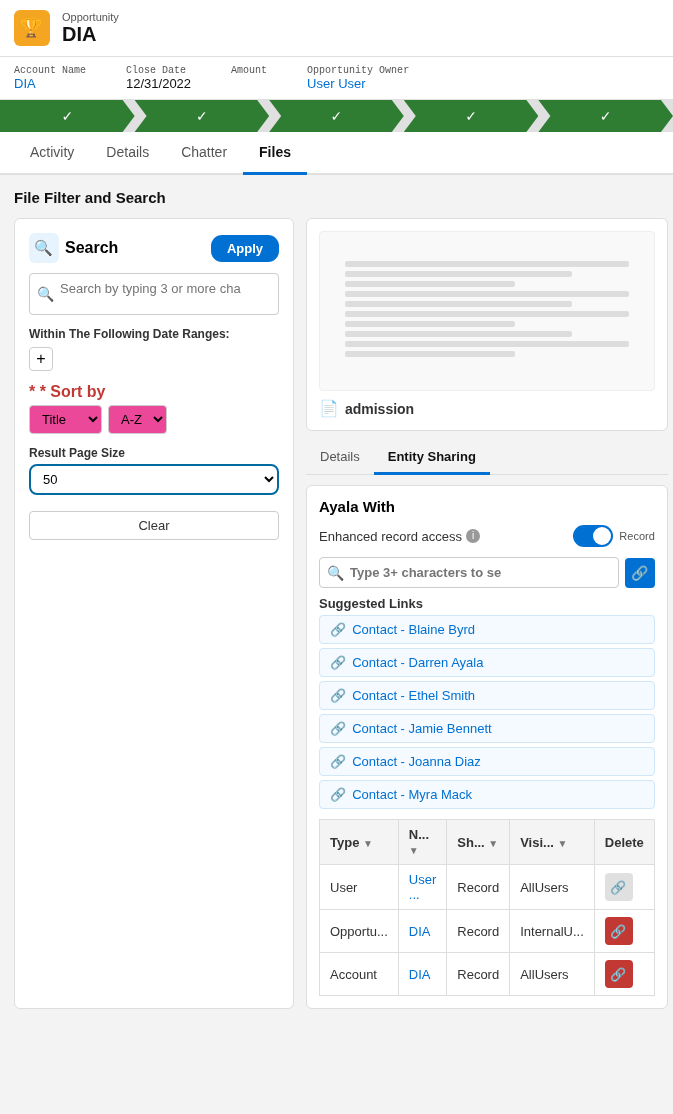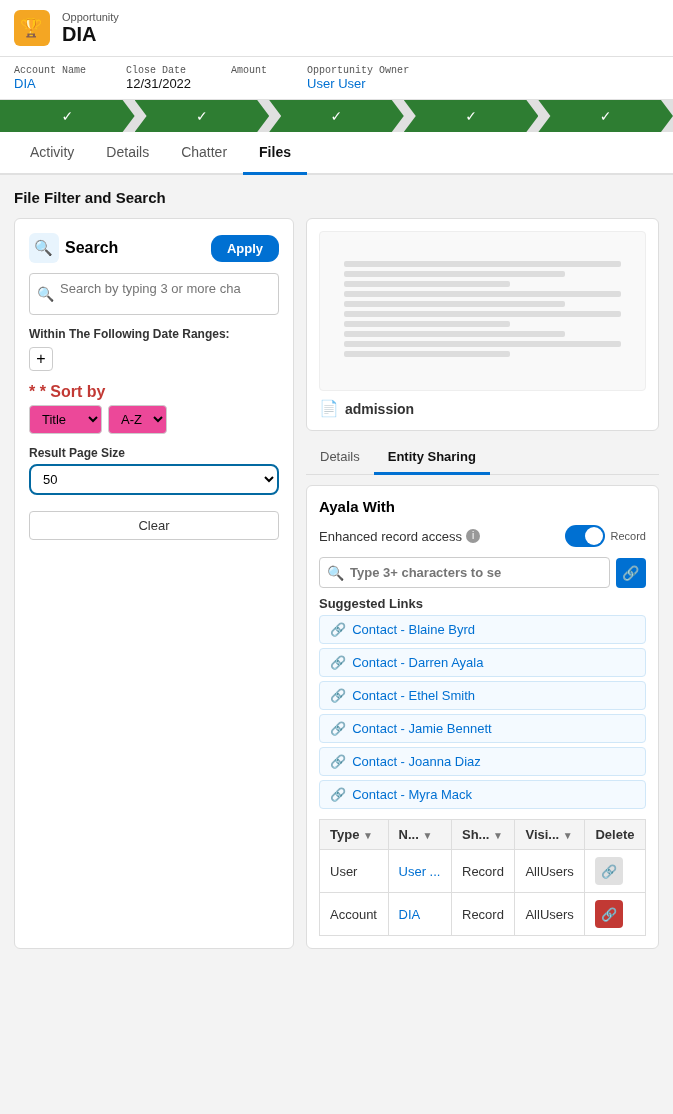--- a/index.html
+++ b/index.html
@@ -286,20 +286,29 @@
             <tr>
               <td>User</td>
               <td class="link">User ...</td>
               <td>Record</td>
               <td>AllUsers</td>
               <td>
                 <button class="del-btn-gray">🔗</button>
               </td>
             </tr>
             <tr>
+              <td>Opportu...</td>
+              <td class="link">DIA</td>
+              <td>Record</td>
+              <td>InternalU...</td>
+              <td>
+                <button class="del-btn">🔗</button>
+              </td>
+            </tr>
+            <tr>
               <td>Account</td>
               <td class="link">DIA</td>
               <td>Record</td>
               <td>AllUsers</td>
               <td>
                 <button class="del-btn">🔗</button>
               </td>
             </tr>
           </tbody>
         </table>

